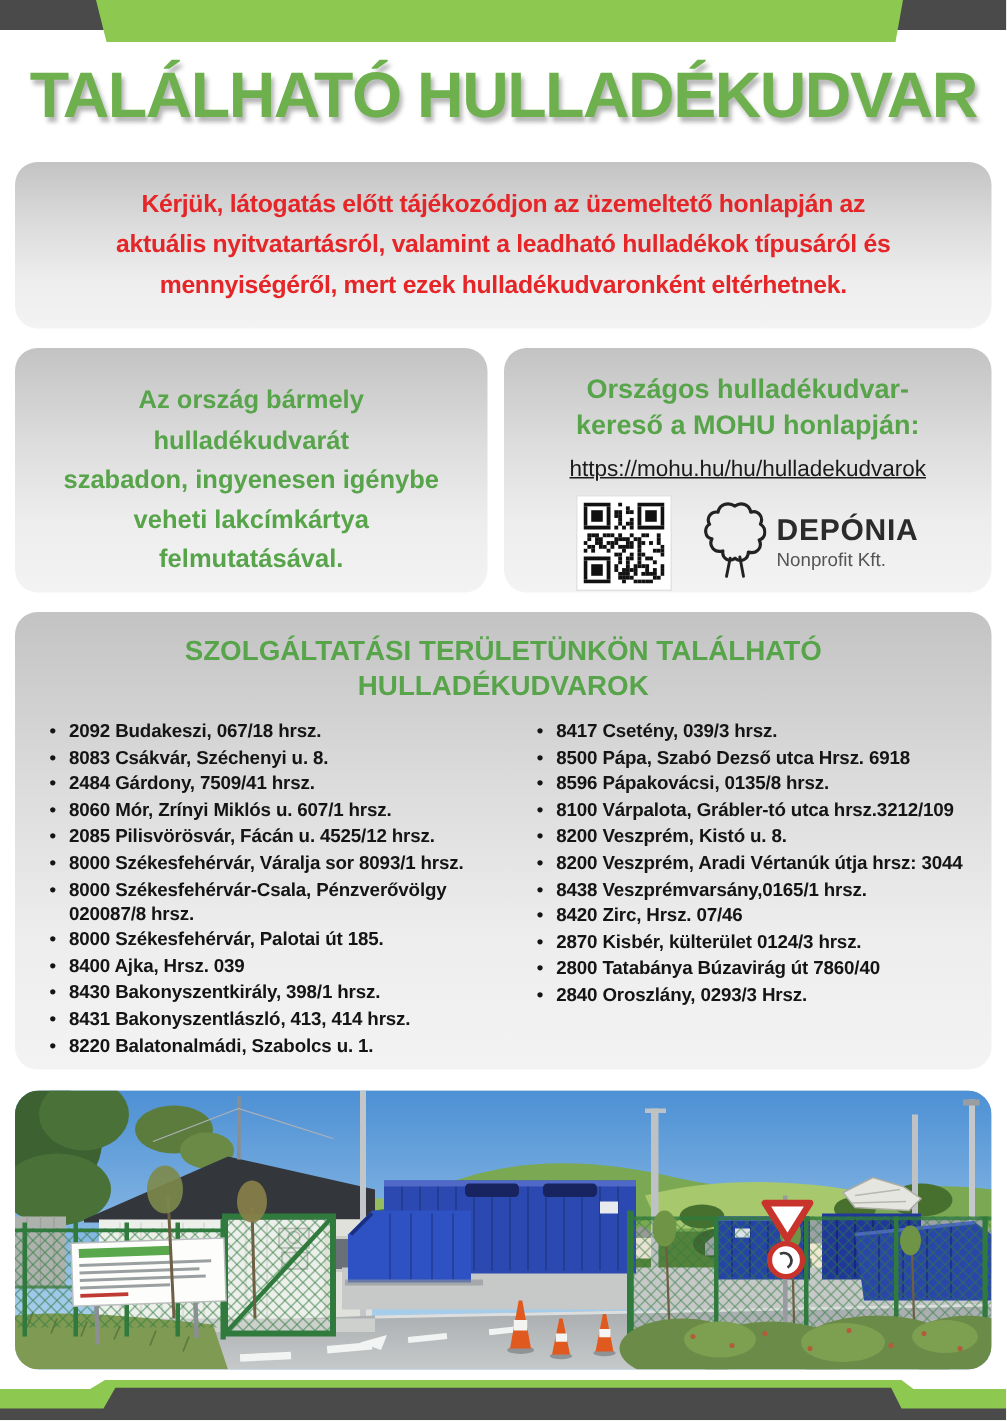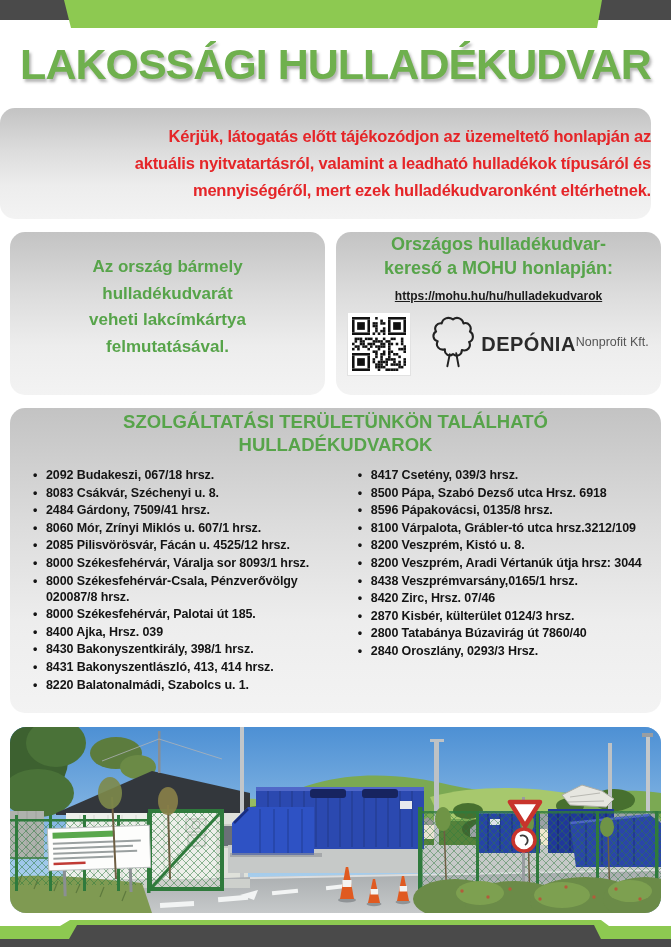--- a/index.html
+++ b/index.html
@@ -16,42 +16,42 @@
   .bot-dark{position:absolute;inset:0;background:var(--dark-bar,#4a4a4a);
     clip-path:polygon(0 19px,69px 19px,77px 5px,594px 5px,601px 19px,671px 19px,671px 27px,0 27px);}
 
   .title{position:absolute;top:40px;left:0;width:671px;text-align:center;
     font-size:43px;font-weight:bold;letter-spacing:-1px;color:var(--green-title,#6fb04e);
     text-shadow:2px 3px 3px rgba(90,90,90,.45);}
 
   .gbox{position:absolute;border-radius:15px;
     background:linear-gradient(180deg,#c3c3c3 0%,#dcdcdc 38%,#ededed 70%,#f3f3f3 100%);}
 
-  .notice{left:0;top:108px;width:651px;height:111px;display:flex;flex-direction:column;
-    justify-content:center;align-items:flex-end;}
+  .notice{left:10px;top:108px;width:651px;height:111px;display:flex;flex-direction:column;
+    justify-content:center;align-items:center;}
   .notice .ln{font-size:16.5px;font-weight:bold;letter-spacing:-.2px;color:var(--red-text,#e52528);
     line-height:27px;white-space:nowrap;}
 
   .info-left{left:10px;top:232px;width:315px;height:163px;display:flex;flex-direction:column;
     justify-content:flex-start;align-items:center;padding-top:22px;box-sizing:border-box;}
   .info-left .ln{font-size:17px;font-weight:bold;color:var(--green-text,#58a54b);line-height:26.5px;white-space:nowrap;}
 
-  .info-right{left:336px;top:232px;width:325px;height:163px;box-sizing:border-box;}
+  .info-right{left:336px;top:232px;width:325px;height:163px;box-sizing:border-box;padding-top:15px;}
   .info-right .hln{font-size:18px;font-weight:bold;color:var(--green-text,#58a54b);line-height:24px;
     text-align:center;white-space:nowrap;}
-  .finder-link{display:block;margin-top:9px;text-align:center;font-size:12px;font-weight:bold;
+  .finder-link{display:block;margin-top:9px;text-align:center;font-size:15px;font-weight:normal;
     color:#1a1a1a;text-decoration:underline;white-space:nowrap;}
   .qr-row{display:flex;align-items:center;justify-content:center;gap:22px;margin-top:10px;}
   .qr{background:#fff;padding:4px;width:54px;height:54px;box-shadow:0 0 0 1px #e2e2e2;}
   .logo{display:flex;align-items:center;gap:7px;}
-  .logo-txt{display:flex;flex-direction:row;line-height:1.05;}
+  .logo-txt{display:flex;flex-direction:column;line-height:1.05;}
   .logo-name{font-size:20px;font-weight:bold;letter-spacing:.5px;color:#2b2b2b;}
   .logo-sub{font-size:12.5px;color:#555;margin-top:2px;}
 
-  .locations{left:10px;top:408px;width:651px;height:305px;box-sizing:border-box;padding-top:2px;}
+  .locations{left:10px;top:408px;width:651px;height:305px;box-sizing:border-box;padding-top:14px;}
   .loc-head{text-align:center;font-size:18.5px;font-weight:bold;color:var(--green-text,#58a54b);
     line-height:23px;}
   .loc-cols{display:flex;padding:11px 14px 0 22px;gap:20px;}
   .loc-cols ul{margin:0;padding:0;list-style:none;}
   .col-l{width:312px;}
   .col-r{width:297px;}
   .loc-cols li{position:relative;padding-left:14px;font-size:12.5px;font-weight:600;color:#141414;
     line-height:16px;margin-bottom:1.6px;letter-spacing:-.1px;}
   .loc-cols li::before{content:"\2022";position:absolute;left:1px;top:0;}
 
@@ -60,31 +60,32 @@
   .photo svg{display:block;}
 </style>
 </head>
 <body>
 
 <div class="page">
 
   <div class="top-dark"></div>
   <div class="top-green"></div>
 
-  <div class="title">LAKOSSÁGI HULLADÉKUDVAR</div>
+  <div class="title">TALÁLHATÓ HULLADÉKUDVAR</div>
 
   <div class="gbox notice">
     <div class="ln">Kérjük, látogatás előtt tájékozódjon az üzemeltető honlapján az</div>
     <div class="ln">aktuális nyitvatartásról, valamint a leadható hulladékok típusáról és</div>
     <div class="ln">mennyiségéről, mert ezek hulladékudvaronként eltérhetnek.</div>
   </div>
 
   <div class="gbox info-left">
     <div class="ln">Az ország bármely</div>
     <div class="ln">hulladékudvarát</div>
+    <div class="ln">szabadon, ingyenesen igénybe</div>
     <div class="ln">veheti lakcímkártya</div>
     <div class="ln">felmutatásával.</div>
   </div>
 
   <div class="gbox info-right">
     <div class="hln">Országos hulladékudvar-</div>
     <div class="hln">kereső a MOHU honlapján:</div>
     <a class="finder-link" href="#">https://mohu.hu/hu/hulladekudvarok</a>
     <div class="qr-row">
       <div class="qr">

